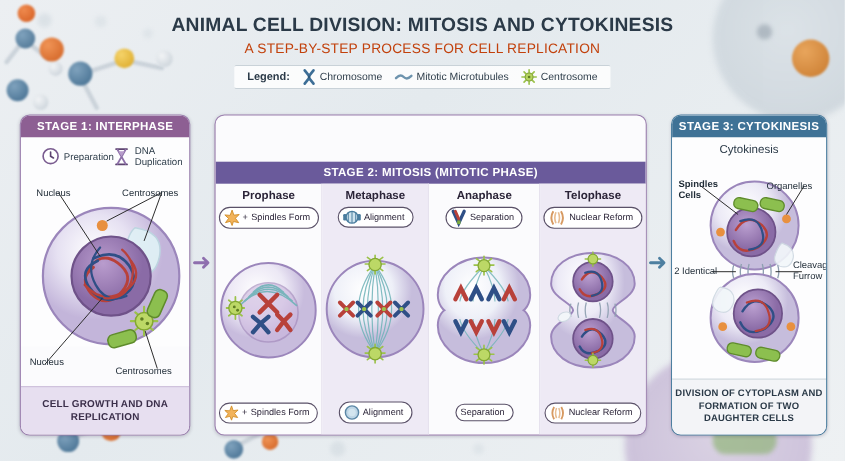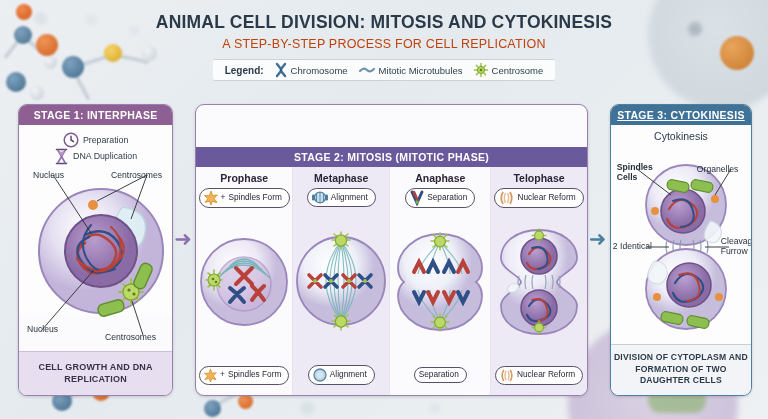--- a/index.html
+++ b/index.html
@@ -64,21 +64,21 @@
   #stage1 { width: 166px; height: 292px; margin-left: 18px; }
   #stage1 .panel-head { background: #8d5f93; }
   #stage1 .body { flex: 1; position: relative; background: #fdfdfe; }
   #stage1 .footer {
     background: #e7dff0; border-top: 1px solid #cdbfda;
     font-size: 9px; font-weight: bold; color: #3b2f4a; text-align: center;
     padding: 9px 4px 10px; line-height: 1.35; letter-spacing: .2px; margin-top: 36px;
   }
 
   .icon-row { display: flex; justify-content: space-around; align-items: center;
-              padding: 7px 19px 2px; flex-direction: column; }
+              padding: 7px 19px 2px; }
   .icon-cell { display: flex; align-items: center; gap: 4px; }
   .icon-cell .txt { font-size: 8.8px; color: #2f3e4b; line-height: 1.15; }
 
   
   .arrow { width: 22px; flex: 0 0 22px; height: 292px; position: relative; }
   .arrow .glyph { position: absolute; top: 124px; left: 1px; font-size: 21px; line-height: 1; }
 
   
   #stage2 { width: 420px; height: 292px; }
   #stage2 .panel-head { background: #6a5a9b; margin-top: 42px; }
@@ -94,21 +94,21 @@
     padding: 2px 7px 2px 4px; font-size: 8.3px; color: #2b2438; line-height: 1.12;
     margin-top: 4px; white-space: nowrap;
   }
   .pill.bottom { margin-top: 0; }
   .cellwrap { flex: 1; display: flex; align-items: center; justify-content: center; width: 100%; }
   .bottom-slot { height: 40px; display: flex; align-items: center; justify-content: center; }
 
   
   #stage3 { width: 152px; height: 292px; margin-right: 16px;
             border-color: #4d7fa0; }
-  #stage3 .panel-head { background: #3f7296; text-decoration: underline; }
+  #stage3 .panel-head { background: #3f7296; }
   #stage3 .body { flex: 1; position: relative; background: #fdfdfe; }
   #stage3 .sub {
     text-align: center; font-size: 10.5px; color: #2b3a48; padding-top: 5px;
   }
   #stage3 .footer {
     background: #f3f4f7; border-top: 1px solid #c6cfd6;
     font-size: 8.6px; font-weight: bold; color: #2b3a48; text-align: center;
     padding: 7px 3px 8px; line-height: 1.35; letter-spacing: .2px;
   }
 

